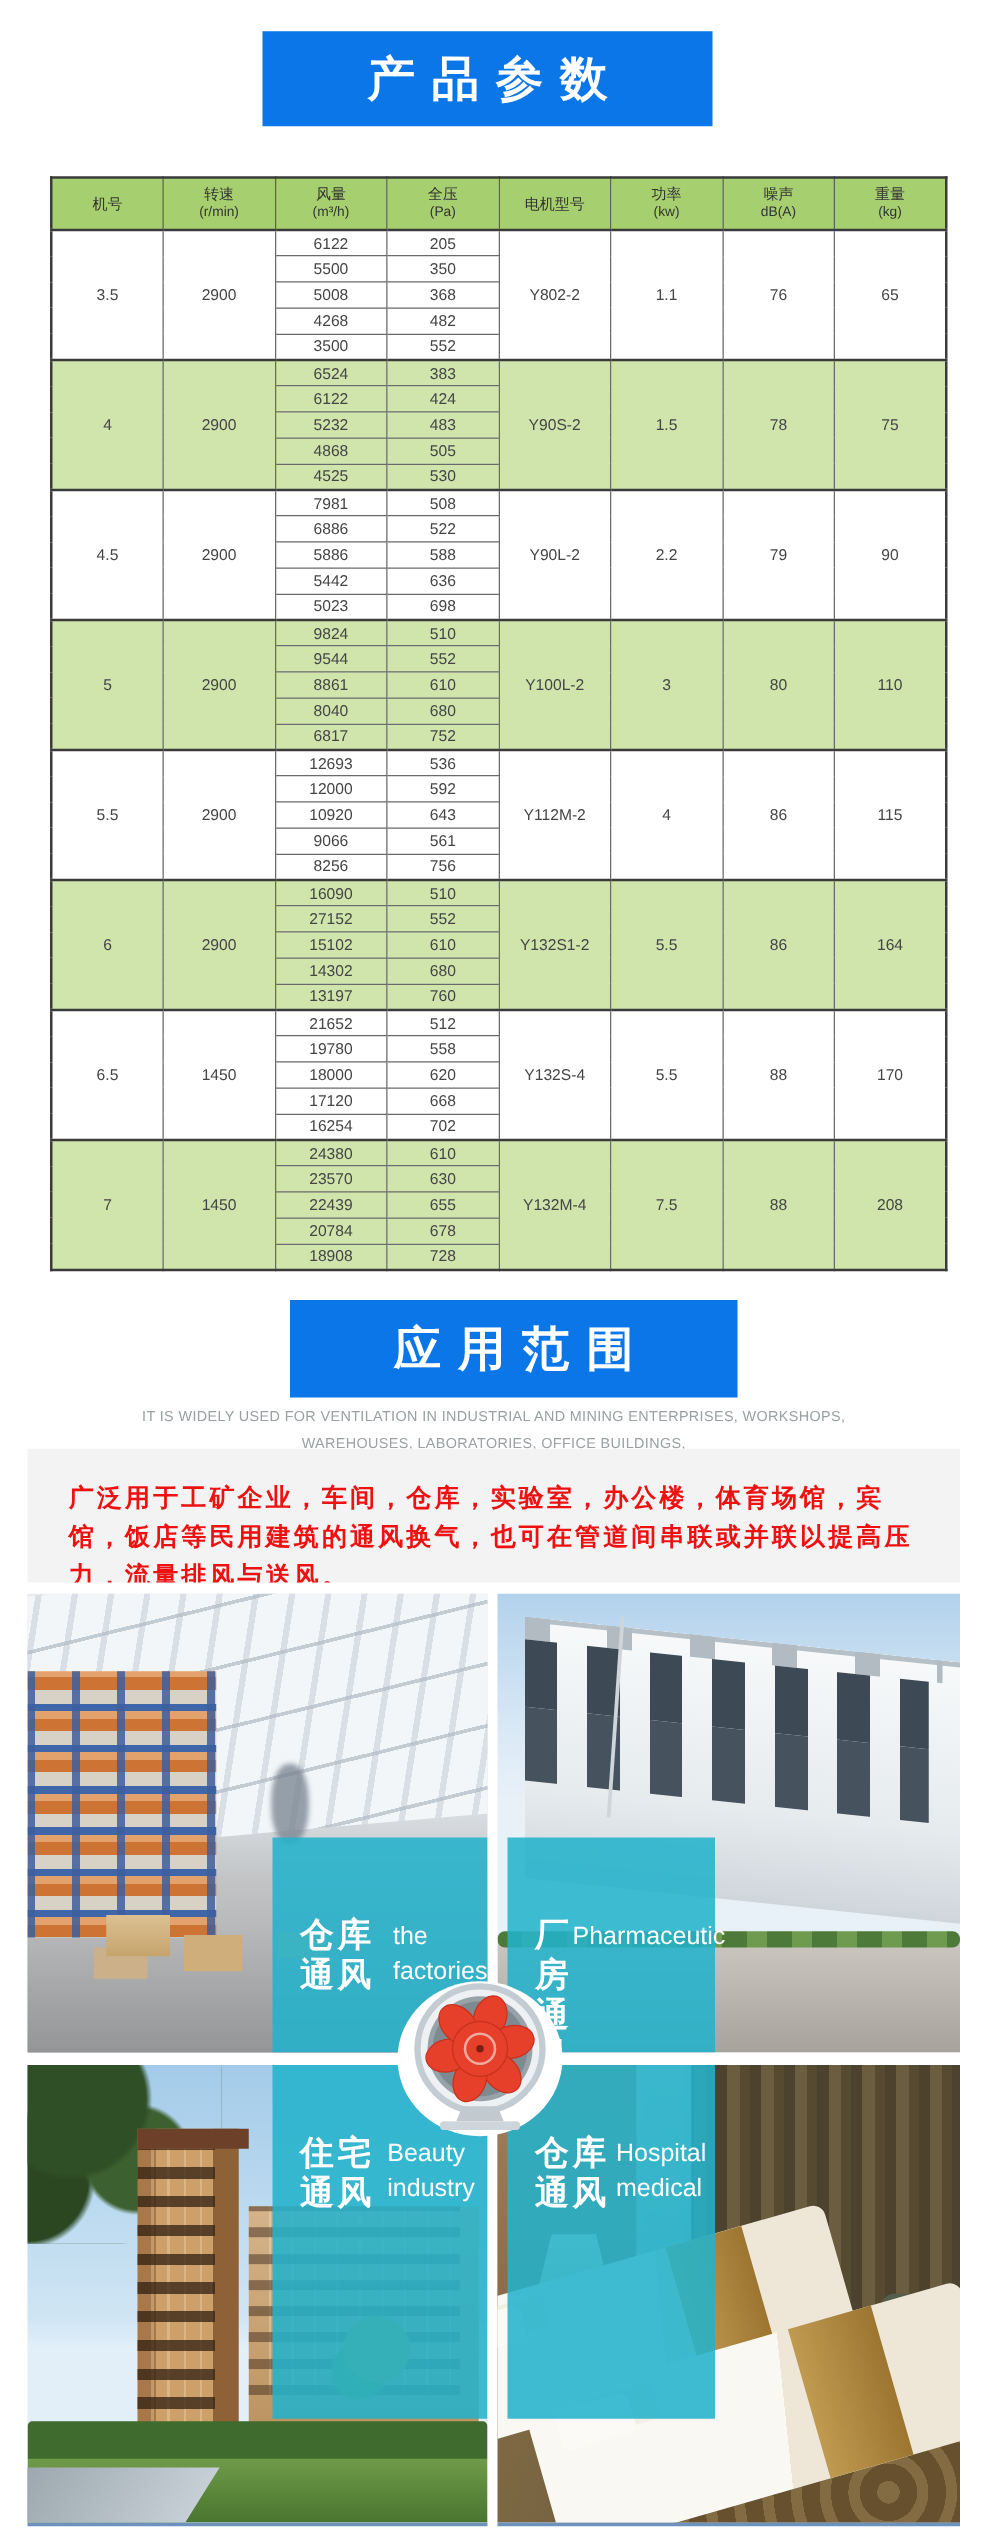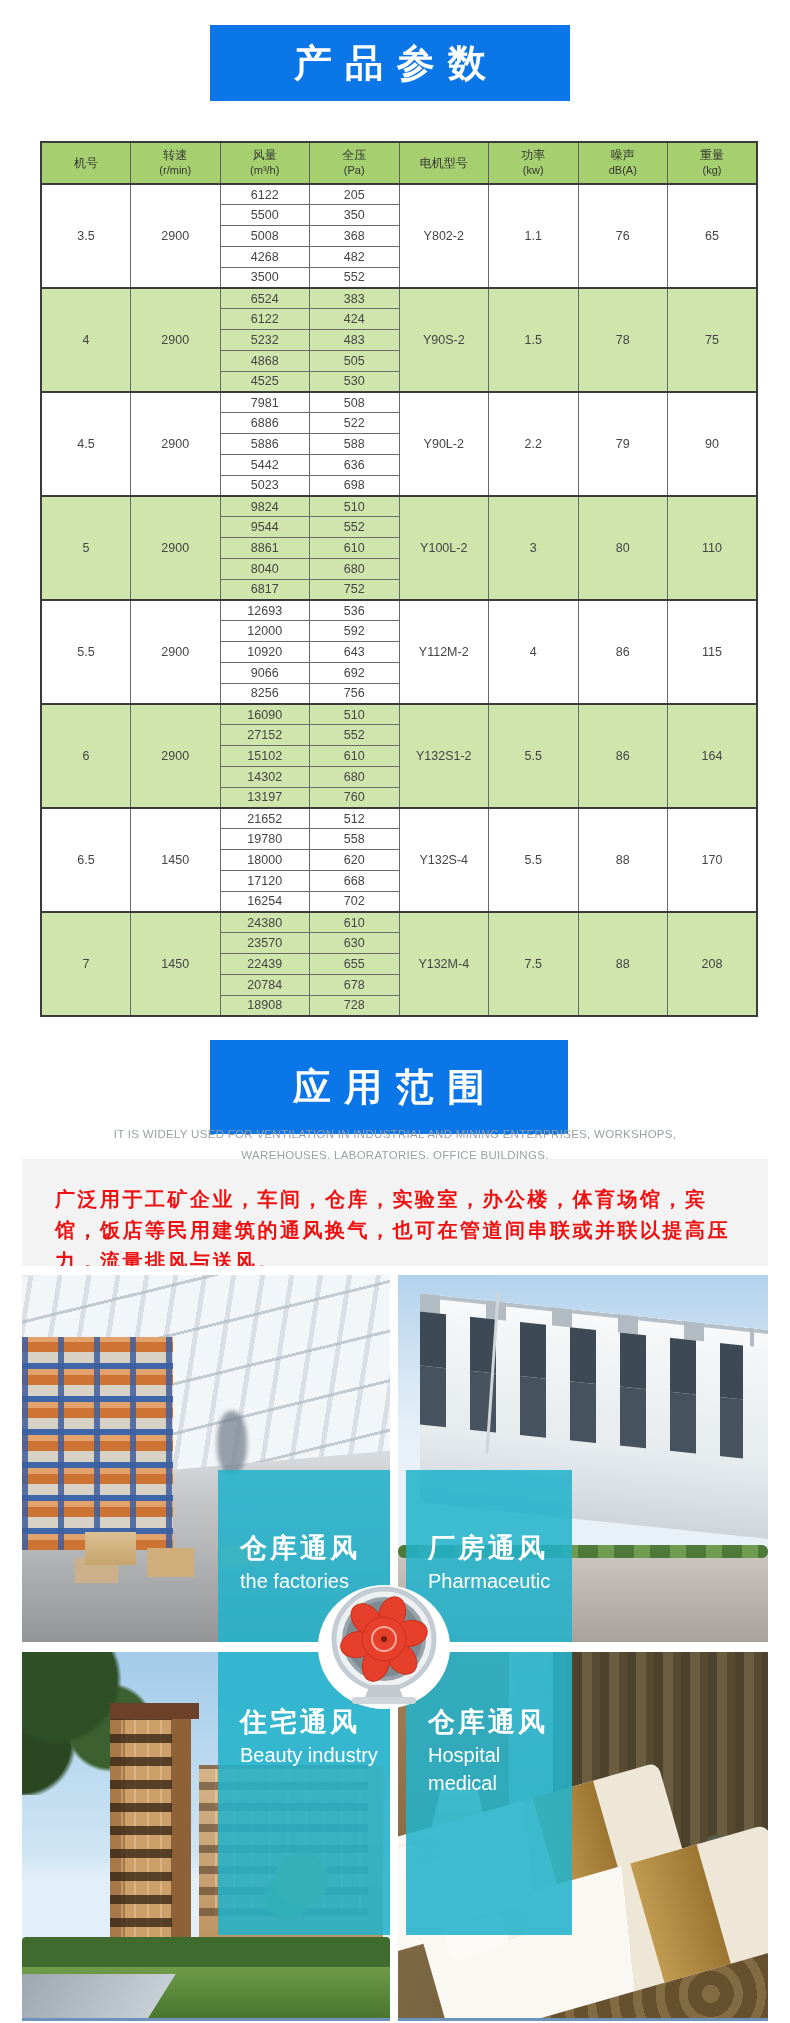--- a/index.html
+++ b/index.html
@@ -12,21 +12,21 @@
   }
   *{box-sizing:border-box;margin:0;padding:0}
   body{background:#fff;font-family:"Liberation Sans","DejaVu Sans",sans-serif;}
   .page{position:relative;width:790px;height:2023px;margin:0 auto;background:#fff;overflow:hidden}
 
   
   .banner{position:absolute;background:var(--banner-blue);color:#fff;font-weight:bold;
     font-size:38px;text-align:center;letter-spacing:.35em;text-indent:.35em;
     display:flex;align-items:center;justify-content:center}
   .banner1{left:210px;top:25px;width:360px;height:76px}
-  .banner2{left:210px;top:1040px;width:358px;height:94px}
+  .banner2{left:232px;top:1040px;width:358px;height:78px}
 
   
   .spec-table{position:absolute;left:40px;top:141px;width:718px;border-collapse:collapse;
     table-layout:fixed;border:2px solid #3b3b3b;font-size:12.5px;color:#454545}
   .spec-table th{background:var(--head-green);border:1px solid #5f5f5f;height:42px;
     font-weight:normal;font-size:12px;line-height:15px;color:#333;text-align:center}
   .spec-table td{border:1px solid #6a6a6a;height:20.8px;text-align:center;padding:0;background:#fff}
   .spec-table tr.shaded td{background:var(--row-green)}
   .spec-table tr.group-start td{border-top:2px solid #3b3b3b}
   .spec-table .unit{display:block;font-size:11px}
@@ -42,21 +42,21 @@
   
   .photo{position:absolute;overflow:hidden;background:#ccc}
   .photo-tl{left:22px;top:1275px;width:368px;height:367px}
   .photo-tr{left:398px;top:1275px;width:370px;height:367px}
   .photo-bl{left:22px;top:1652px;width:368px;height:369px;border-bottom:3px solid #6d92bb}
   .photo-br{left:398px;top:1652px;width:370px;height:369px;border-bottom:3px solid #6d92bb}
   .photo > div{position:absolute}
 
   
   .overlay{position:absolute;background:var(--teal);color:#fff;z-index:3;
-    display:flex;flex-direction:column;align-items:flex-start;padding-left:22px}
+    display:flex;flex-direction:row;align-items:flex-start;padding-left:22px}
   .ov-top{top:195px;height:172px;padding-top:62px}
   .ov-bottom{top:0;height:283px;padding-top:54px}
   .ov-left{left:196px;width:172px}
   .ov-right{left:8px;width:166px}
   .ov-zh{font-size:27px;font-weight:bold;letter-spacing:3px;line-height:32px}
   .ov-en{font-size:20px;font-weight:normal;line-height:28px;margin-top:3px}
 
   
   .fan-badge{position:absolute;left:318px;top:1585px;width:132px;height:124px;
     background:#fff;border-radius:50%;z-index:5;display:flex;align-items:flex-start;justify-content:center}
@@ -275,21 +275,21 @@
         <tr>
           <td>12000</td>
           <td>592</td>
         </tr>
         <tr>
           <td>10920</td>
           <td>643</td>
         </tr>
         <tr>
           <td>9066</td>
-          <td>692</td>
+          <td>561</td>
         </tr>
         <tr>
           <td>8256</td>
           <td>756</td>
         </tr>
         <tr class="shaded group-start">
           <td rowspan="5">6</td>
           <td rowspan="5">2900</td>
           <td>16090</td>
           <td>510</td>

